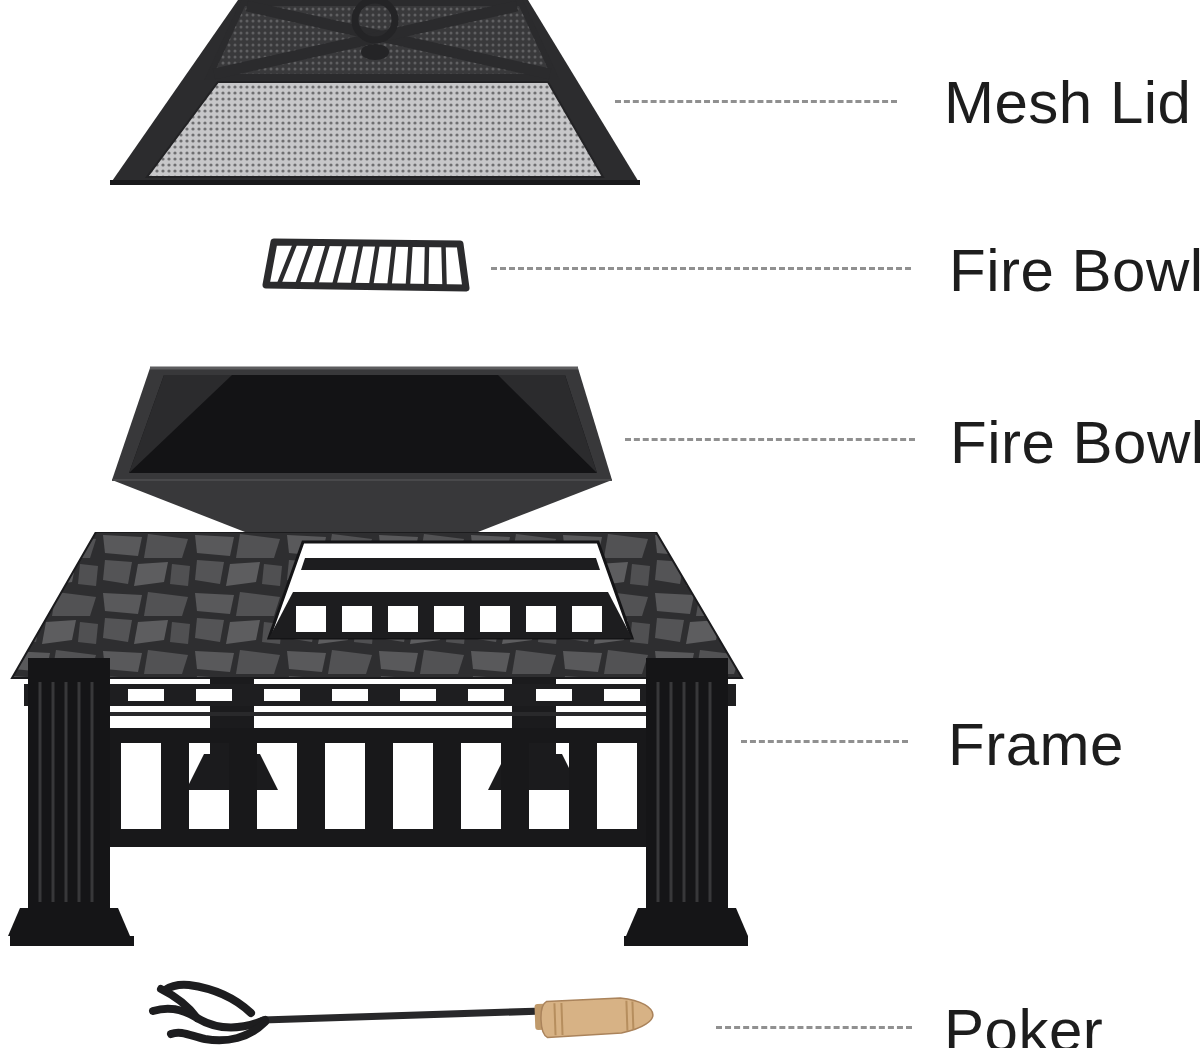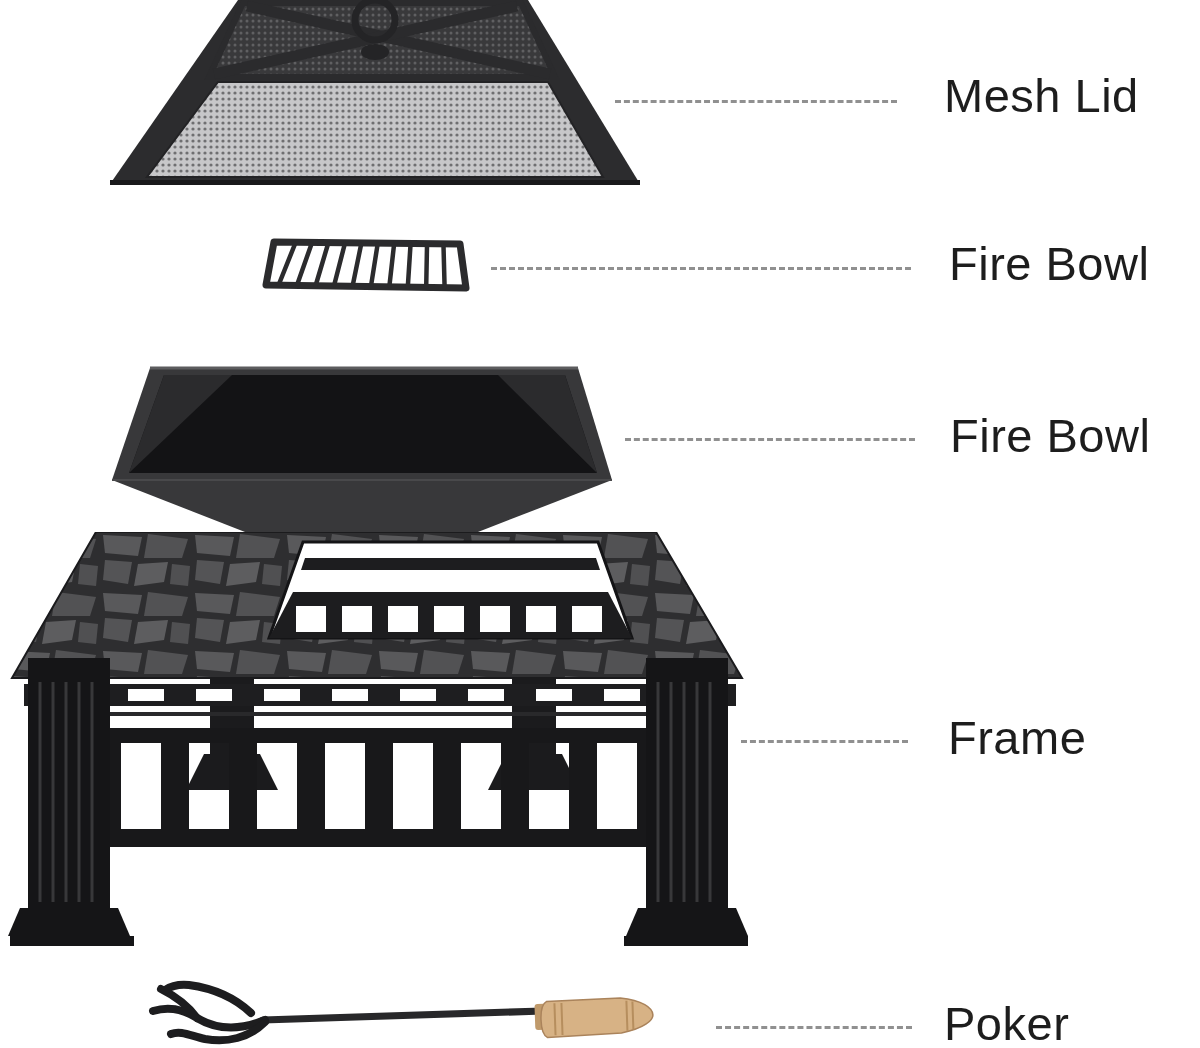--- a/index.html
+++ b/index.html
@@ -1,21 +1,21 @@
 <!DOCTYPE html>
 <html style="--label-color: #1d1d1d; --leader-color: #909090;"><head>
 <meta charset="utf-8">
 <style>
   html,body{margin:0;padding:0;}
   body{font-family:"Liberation Sans",sans-serif;background:#ffffff;}
   .stage{position:relative;width:1200px;height:1048px;background:#ffffff;overflow:hidden;}
   .illus{position:absolute;}
   .illus svg{display:block;}
   .leader{position:absolute;height:0;border-top:3px dashed var(--leader-color,#909090);}
-  .part-label{position:absolute;font-size:47px;line-height:1.1;letter-spacing:.5px;
+  .part-label{position:absolute;font-size:60px;line-height:1.1;letter-spacing:.5px;
               color:var(--label-color,#1d1d1d);white-space:nowrap;}
 </style>
 </head>
 <body style="background: rgb(255, 255, 255);">
 
 <div class="stage">
 
   <div class="illus" style="left:100px;top:0px;">
     <svg width="545" height="195" viewBox="0 0 545 195">
       <defs>

